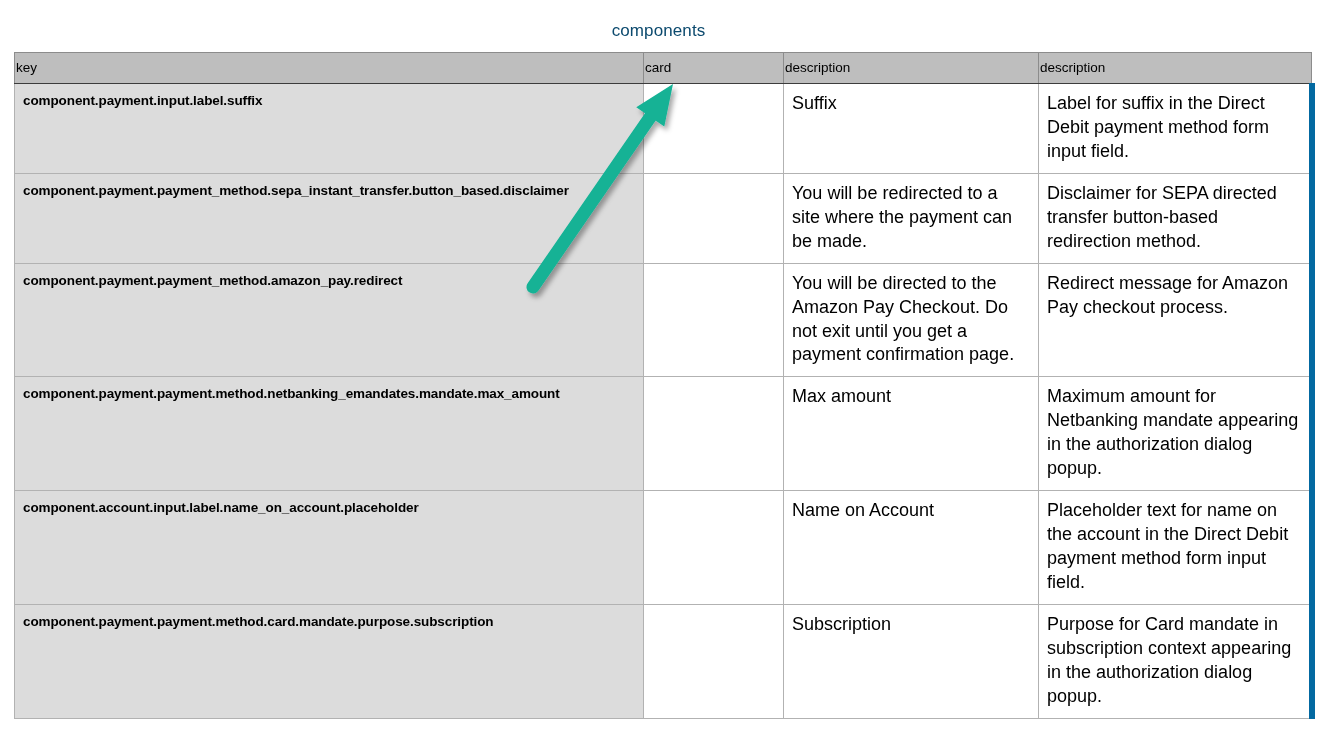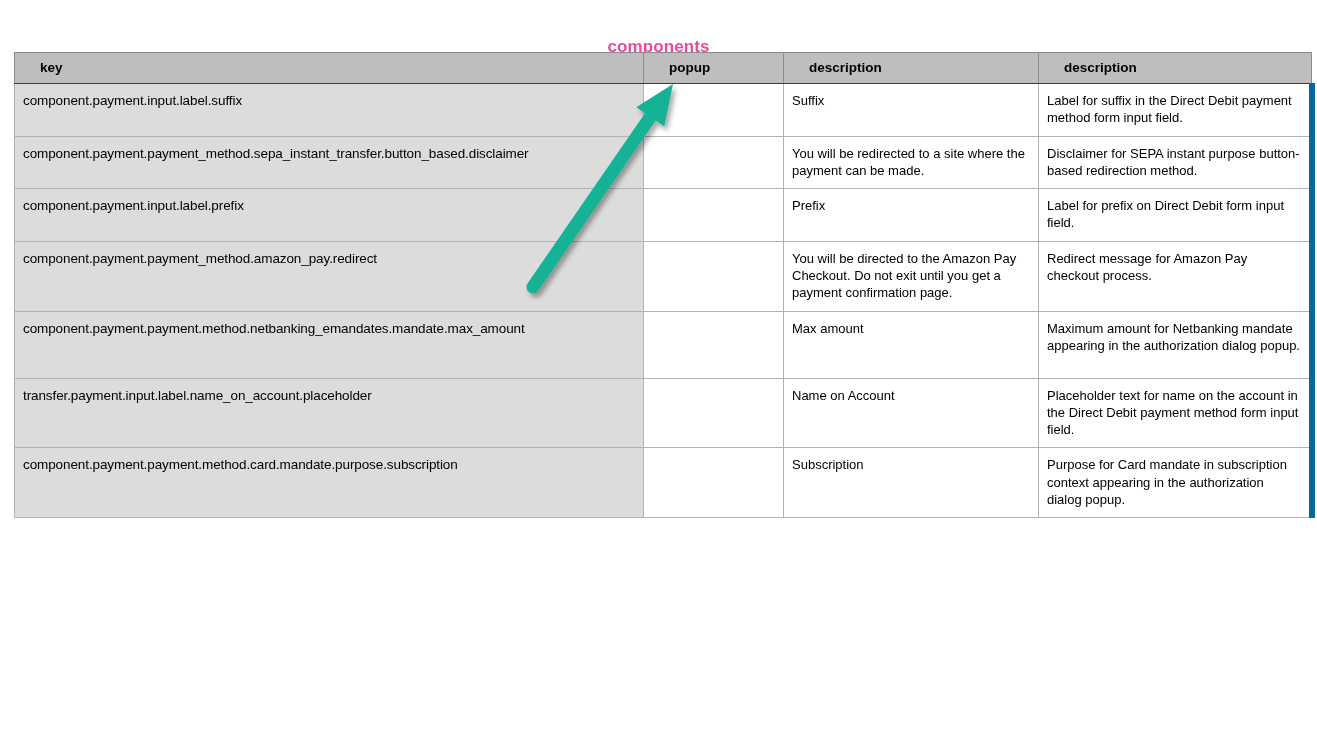--- a/index.html
+++ b/index.html
@@ -12,25 +12,25 @@
     width: 1317px;
     height: 742px;
     overflow: hidden;
     font-family: "Liberation Sans", sans-serif;
     color: #000000;
     position: relative;
   }
   #page-title {
     text-align: center;
     font-size: 17px;
-    font-weight: 700;
-    color: #ec4899;
+    font-weight: 400;
+    color: #0c4a6e;
     line-height: 1;
     padding: 22px 0 0 0;
-    margin: 16px;
+    margin: 0;
     letter-spacing: 0.1px;
   }
   .table-wrap {
     position: absolute;
     left: 14px;
     top: 52px;
     width: 1297px;
   }
   table.kv {
     border-collapse: collapse;
@@ -39,48 +39,48 @@
     background: #ffffff;
   }
   table.kv col.c-key   { width: 629px; }
   table.kv col.c-value { width: 140px; }
   table.kv col.c-desc1 { width: 255px; }
   table.kv col.c-desc2 { width: 273px; }
 
   table.kv thead th {
     background: #bebebe;
     font-size: 13.5px;
-    font-weight: bold;
+    font-weight: normal;
     text-align: left;
-    padding: 7px 8px 8px 25px;
+    padding: 7px 8px 8px 1px;
     height: 15px;
     vertical-align: middle;
     border-right: 1px solid #8c8c8c;
     border-bottom: 1px solid #3c3c3c;
     border-top: 1px solid #8c8c8c;
     white-space: nowrap;
   }
   table.kv thead th:first-child { border-left: 1px solid #8c8c8c; }
   table.kv thead th:last-child  { border-right: 1px solid #8c8c8c; }
 
   table.kv tbody td {
-    font-size: 13px;
+    font-size: 18px;
     vertical-align: top;
     padding: 8px 8px 9px 8px;
     border-right: 1px solid #b2b2b2;
     border-bottom: 1px solid #b2b2b2;
     line-height: 1.33;
     background: #ffffff;
   }
   table.kv tbody td:first-child { border-left: 1px solid #b2b2b2; }
   table.kv tbody td:last-child  { border-right: 6px solid #0369a1; }
 
   table.kv tbody td.key-cell {
     background: #dcdcdc;
-    font-weight: normal;
+    font-weight: bold;
     font-size: 13.5px;
     white-space: nowrap;
     letter-spacing: -0.1px;
   }
   table.kv tbody td.value-cell {
     background: #ffffff;
   }
   table.kv tbody tr.row-h1 td { height: 31px; }
   table.kv tbody tr.row-h2 td { height: 49px; }
 
@@ -102,58 +102,52 @@
   <table class="kv">
     <colgroup>
       <col class="c-key">
       <col class="c-value">
       <col class="c-desc1">
       <col class="c-desc2">
     </colgroup>
     <thead>
       <tr>
         <th>key</th>
-        <th>popup</th>
+        <th>card</th>
         <th>description</th>
         <th>description</th>
       </tr>
     </thead>
     <tbody id="table-body">
         <tr class="row-h1">
           <td class="key-cell">component.payment.input.label.suffix</td>
           <td class="value-cell"></td>
           <td>Suffix</td>
           <td>Label for suffix in the Direct Debit payment method form input field.</td>
         </tr>
         <tr class="row-h1">
           <td class="key-cell">component.payment.payment_method.sepa_instant_transfer.button_based.disclaimer</td>
           <td class="value-cell"></td>
           <td>You will be redirected to a site where the payment can be made.</td>
-          <td>Disclaimer for SEPA instant purpose button-based redirection method.</td>
-        </tr>
-        <tr class="row-h1">
-          <td class="key-cell">component.payment.input.label.prefix</td>
-          <td class="value-cell"></td>
-          <td>Prefix</td>
-          <td>Label for prefix on Direct Debit form input field.</td>
+          <td>Disclaimer for SEPA directed transfer button-based redirection method.</td>
         </tr>
         <tr class="row-h2">
           <td class="key-cell">component.payment.payment_method.amazon_pay.redirect</td>
           <td class="value-cell"></td>
           <td>You will be directed to the Amazon Pay Checkout. Do not exit until you get a payment confirmation page.</td>
           <td>Redirect message for Amazon Pay checkout process.</td>
         </tr>
         <tr class="row-h2">
           <td class="key-cell">component.payment.payment.method.netbanking_emandates.mandate.max_amount</td>
           <td class="value-cell"></td>
           <td>Max amount</td>
           <td>Maximum amount for Netbanking mandate appearing in the authorization dialog popup.</td>
         </tr>
         <tr class="row-h2">
-          <td class="key-cell">transfer.payment.input.label.name_on_account.placeholder</td>
+          <td class="key-cell">component.account.input.label.name_on_account.placeholder</td>
           <td class="value-cell"></td>
           <td>Name on Account</td>
           <td>Placeholder text for name on the account in the Direct Debit payment method form input field.</td>
         </tr>
         <tr class="row-h2">
           <td class="key-cell">component.payment.payment.method.card.mandate.purpose.subscription</td>
           <td class="value-cell"></td>
           <td>Subscription</td>
           <td>Purpose for Card mandate in subscription context appearing in the authorization dialog popup.</td>
         </tr>

